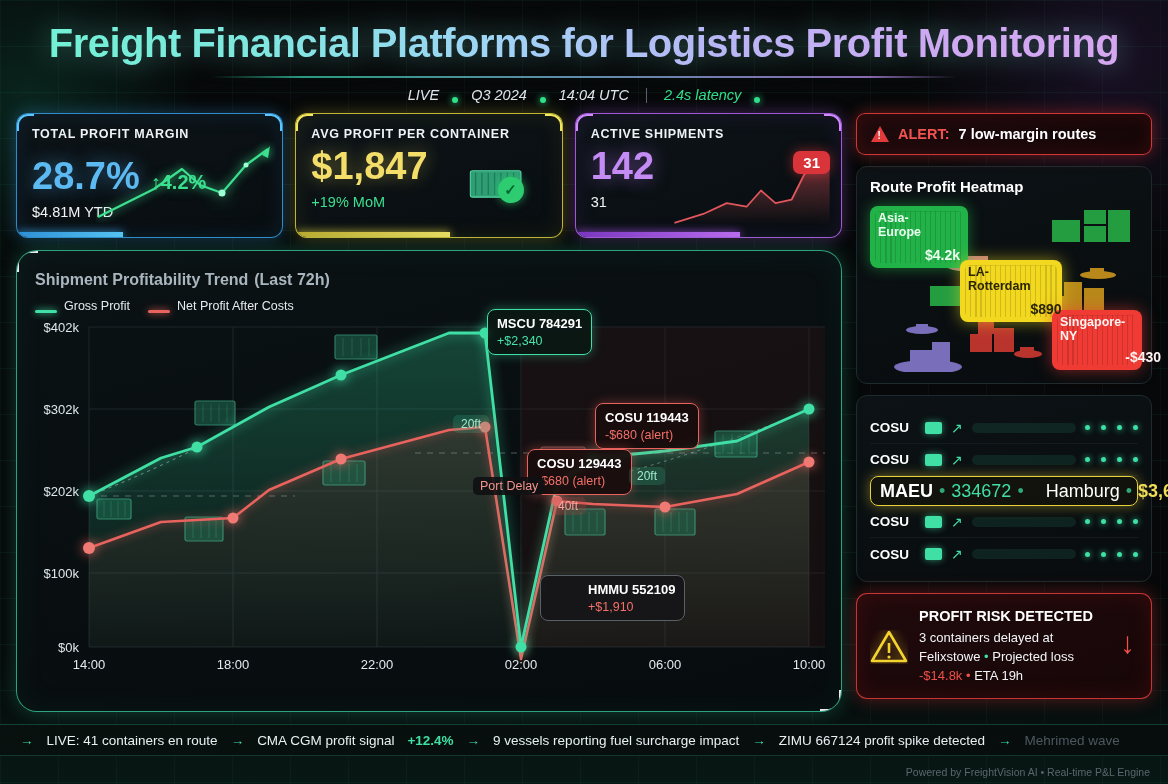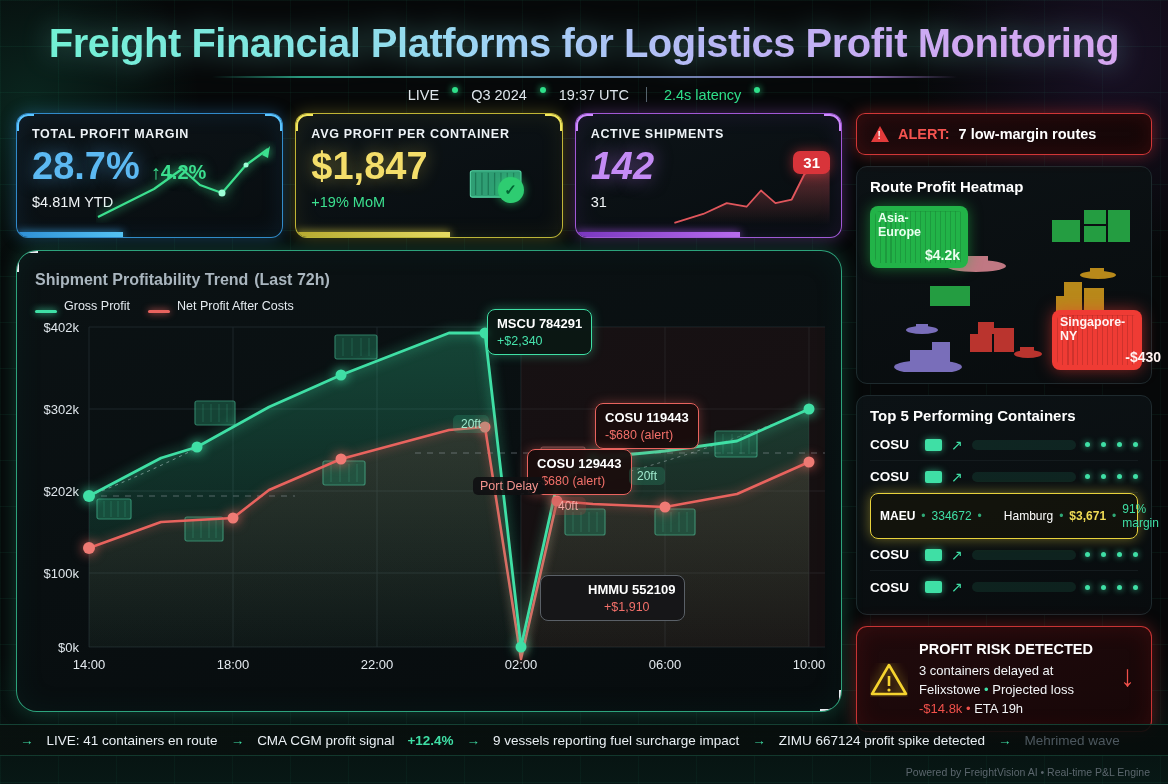--- a/index.html
+++ b/index.html
@@ -34,21 +34,21 @@
     -webkit-background-clip:text;background-clip:text;color:transparent;
     -webkit-text-fill-color:transparent;
     filter:drop-shadow(0 0 14px rgba(120,220,210,.45));
     line-height:1.15;
   }
   .title-rule{
     width:745px;height:2px;margin:10px auto 0;
     background:linear-gradient(90deg,transparent,#35c9a4 12%,#7fb6e0 50%,#b48ae8 88%,transparent);
     opacity:.75;
   }
-  .subbar{margin-top:9px;font-size:14.5px;color:#dfe6ec;display:flex;justify-content:center;align-items:flex-start;gap:13px;}
+  .subbar{margin-top:9px;font-size:14.5px;color:#dfe6ec;display:flex;justify-content:center;align-items:flex-end;gap:13px;font-style:italic;}
   .subbar .dot{width:6px;height:6px;border-radius:50%;background:#2fe08a;box-shadow:0 0 7px #2fe08a;display:inline-block;}
   .subbar .vr{width:1px;height:15px;background:#56646d;margin:0 4px;}
   .subbar .lat{color:#2fe08a;}
 
   
   .stage{position:relative;padding:0 16px;}
   .cols{display:flex;gap:14px;margin-top:10px;}
   .left{width:956px;}
   .right{width:296px;display:flex;flex-direction:column;gap:11px;}
 
@@ -64,23 +64,23 @@
   .kpi.purple{border:1.5px solid rgba(178,96,236,.9);box-shadow:0 0 16px rgba(178,96,236,.35),inset 0 0 22px rgba(130,60,190,.14);}
   .kpi .corner{position:absolute;width:18px;height:18px;}
   .kpi .c-tl{left:-1px;top:-1px;border-left:3px solid;border-top:3px solid;border-top-left-radius:12px;}
   .kpi .c-tr{right:-1px;top:-1px;border-right:3px solid;border-top:3px solid;border-top-right-radius:12px;}
   .kpi.blue .corner{border-color:#5cc6ff;}
   .kpi.yellow .corner{border-color:#f3e85f;}
   .kpi.purple .corner{border-color:#cf8bff;}
   .kpi-label{font-size:12.5px;font-weight:bold;letter-spacing:.7px;color:#eef3f7;}
   .kpi-row{display:flex;align-items:baseline;gap:11px;margin-top:6px;}
   .kpi-val{font-size:38px;font-weight:bold;line-height:1;}
-  .kpi.blue .kpi-val{color:#5cb9f2;text-shadow:0 0 18px rgba(80,180,250,.5);}
+  .kpi.blue .kpi-val{color:#5cb9f2;text-shadow:0 0 18px rgba(80,180,250,.5);margin-top:10px;}
   .kpi.yellow .kpi-val{color:#f4de6a;text-shadow:0 0 18px rgba(240,220,90,.45);}
-  .kpi.purple .kpi-val{color:#c48bf5;text-shadow:0 0 18px rgba(190,120,250,.5);font-style:italic;}
+  .kpi.purple .kpi-val{color:#c48bf5;text-shadow:0 0 18px rgba(190,120,250,.5);}
   .kpi-delta{font-size:20px;font-weight:bold;color:#3ce08f;text-shadow:0 0 12px rgba(60,224,143,.55);}
   .kpi-sub{font-size:14.5px;margin-top:9px;color:#f0f4f7;}
   .kpi-sub.green{color:#3ce08f;}
   .kpi-spark{position:absolute;right:6px;bottom:14px;width:180px;height:82px;pointer-events:none;}
   .kpi-bar{position:absolute;left:0;bottom:0;height:5px;width:100%;}
   .kpi-bar i{display:block;height:100%;}
   .kpi.blue .kpi-bar i{background:linear-gradient(90deg,#2f8fd6,#56c4f5);width:40%;box-shadow:0 0 9px #3a9fe0;}
   .kpi.yellow .kpi-bar i{background:linear-gradient(90deg,#b9aa2f,#e9dc63);width:58%;box-shadow:0 0 9px #cfc040;}
   .kpi.purple .kpi-bar i{background:linear-gradient(90deg,#7b35c0,#bb6bf0);width:62%;box-shadow:0 0 9px #9a4fd8;}
   .badge-31{
@@ -117,21 +117,21 @@
   .tip{
     position:absolute;border-radius:8px;padding:5px 9px;font-size:12.5px;line-height:1.35;
     white-space:nowrap;backdrop-filter:blur(2px);
   }
   .tip b{display:block;font-weight:bold;color:#fff;font-size:13px;}
   .tip.green{background:rgba(10,24,20,.9);border:1.3px solid #3fdfa5;box-shadow:0 0 11px rgba(63,223,165,.4);}
   .tip.green i{color:#47e3ac;font-style:normal;}
   .tip.red{background:rgba(26,12,12,.92);border:1.3px solid #e8635e;box-shadow:0 0 11px rgba(232,99,94,.4);}
   .tip.red i{color:#f3706a;font-style:normal;}
   .tip.dark{background:rgba(22,22,24,.93);border:1.3px solid #5a6067;padding-left:47px;}
-  .tip.dark i{color:#f3706a;font-style:normal;margin-left:16px;}
+  .tip.dark i{color:#f3706a;font-style:normal;}
   .lbl-delay{position:absolute;background:rgba(16,16,18,.9);border-radius:5px;padding:2px 7px;
     font-size:12.5px;color:#f3948e;}
   .ftbadge{position:absolute;font-size:12px;color:#9fe9cd;background:rgba(50,180,135,.22);
     border-radius:5px;padding:2px 8px;}
 
   
   .alert-bar{
     position:relative;height:42px;border-radius:9px;display:flex;align-items:center;gap:9px;padding:0 14px;
     border:1.5px solid rgba(230,60,60,.9);
     background:linear-gradient(90deg,#1d0a0c,#160708);
@@ -165,21 +165,21 @@
   .row:last-child{border-bottom:none;}
   .row .code{font-weight:bold;color:#fff;width:46px;}
   .ctn{width:17px;height:12px;border-radius:2px;background:#3fdfa5;box-shadow:0 0 7px rgba(63,223,165,.6);}
   .arrow{color:#3fdfa5;font-size:14px;}
   .meter{height:10px;border-radius:5px;background:#3fdfa5;box-shadow:0 0 9px rgba(63,223,165,.6);}
   .meter-track{flex:1;height:10px;border-radius:5px;background:rgba(63,223,165,.1);}
   .pips{display:flex;gap:11px;}
   .pip{width:5px;height:5px;border-radius:50%;background:#3fdfa5;box-shadow:0 0 6px #3fdfa5;}
   .row.hl{
     border:1.5px solid #e8d23c;border-radius:8px;box-shadow:0 0 13px rgba(232,210,60,.45);
-    padding:12px 9px;height:46px;gap:6px;font-size:12px;background:rgba(30,26,6,.4);
+    padding:12px 9px;height:30px;gap:6px;font-size:18px;background:rgba(30,26,6,.4);
   }
   .row.hl .sep{color:#2fa876;}
   .row.hl .num{color:#3fdfa5;}
   .row.hl .port{color:#fff;margin-left:16px;}
   .row.hl .amt{color:#f0dc55;font-weight:bold;}
   .row.hl .mg{color:#3fdfa5;}
 
   .risk{
     position:relative;border-radius:11px;padding:12px 13px;display:flex;gap:11px;align-items:center;
     border:1.5px solid rgba(230,60,60,.85);
@@ -219,21 +219,21 @@
 <div class="bg-glowB"></div>
 
 <div class="header">
   <div class="title">Freight Financial Platforms for Logistics Profit Monitoring</div>
   <div class="title-rule"></div>
   <div class="subbar">
     <span>LIVE</span>
     <span class="dot"></span>
     <span>Q3 2024</span>
     <span class="dot"></span>
-    <span>19:37 UTC</span>
+    <span>14:04 UTC</span>
     <span class="vr"></span>
     <span class="lat">2.4s latency</span>
     <span class="dot"></span>
   </div>
 </div>
 
 <div class="stage">
 <div class="cols">
 
   <div class="left">
@@ -556,30 +556,34 @@
             <rect x="62" y="140" width="18" height="24" fill="#8d7fd8"></rect>
             <ellipse cx="158" cy="152" rx="14" ry="4" fill="#d93b34"></ellipse>
                 <rect x="150" y="145" width="14" height="6" fill="#d93b34"></rect>
           </g>
         </svg>
         <div class="hm g" style="left:0;top:4px;width:98px;height:62px;">
           <span class="stripes"></span>
           <span class="tx">Asia-Europe</span>
           <span class="tx v">$4.2k</span>
         </div>
+        <div class="hm y" style="left:90px;top:58px;width:102px;height:62px;">
+          <span class="stripes"></span>
+          <span class="tx">LA-Rotterdam</span>
+          <span class="tx v">$890</span>
+        </div>
         <div class="hm r" style="left:182px;top:108px;width:90px;height:60px;">
           <span class="stripes"></span>
           <span class="tx">Singapore-NY</span>
           <span class="tx v">-$430</span>
         </div>
       </div>
     </div>
 
     <div class="card">
-      <div class="card-h">Top 5 Performing Containers</div>
       <div class="rows">
 
         <div class="row">
           <span class="code">COSU</span>
           <span class="ctn"></span>
           <span class="arrow">↗</span>
           <span class="meter-track"><span class="meter" style="width:86%"></span></span>
           <span class="pips">
                 <i class="pip"></i>
                 <i class="pip"></i>

